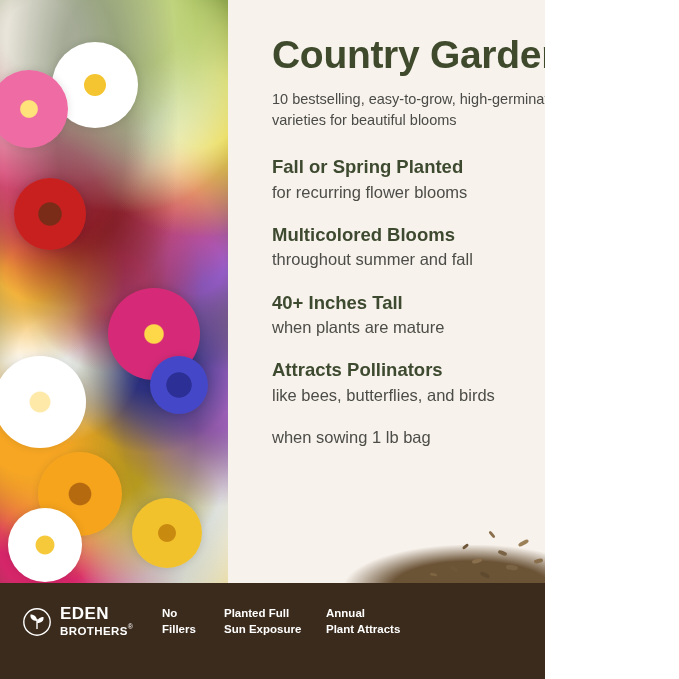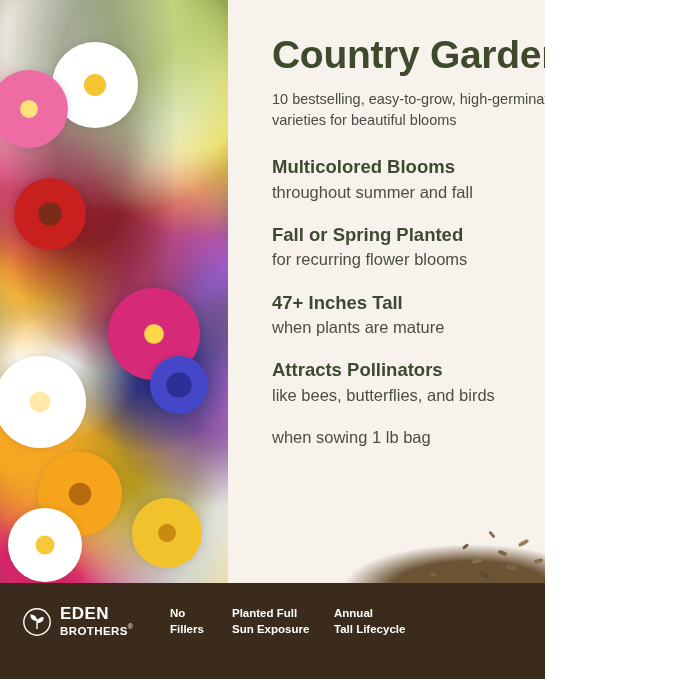--- a/index.html
+++ b/index.html
@@ -144,21 +144,21 @@
       22% 40%, 26% 66%, 30% 46%, 34% 70%, 38% 44%, 42% 64%, 46% 38%, 50% 62%,
       54% 42%, 58% 68%, 62% 46%, 66% 66%, 70% 40%, 74% 60%, 78% 36%, 82% 62%,
       86% 44%, 90% 66%, 94% 42%, 97% 62%, 100% 48%, 100% 100%);
   }
   .footer-inner {
     position: absolute;
     left: 22px;
     top: 22px;
     display: flex;
     align-items: flex-start;
-    gap: 8px;
+    gap: 0;
   }
   .brand {
     display: flex;
     align-items: center;
     gap: 8px;
     width: 140px;
   }
   .brand-mark svg { display: block; }
   .brand-text {
     color: #ffffff;
@@ -245,29 +245,29 @@
 
     <div class="petals" style="left:132px;top:498px;width:70px;height:70px;background:radial-gradient(circle,#c98a10 0 17%,#f2c22c 19% 100%);"></div>
   </div>
 
   <div class="content">
     <h1 class="title">Country Garden</h1>
     <p class="tagline">10 bestselling, easy-to-grow, high-germination varieties for beautiful blooms</p>
 
     <div class="features">
       <div class="feature">
+        <div class="feature-title">Fall or Spring Planted</div>
+        <div class="feature-sub">for recurring flower blooms</div>
+      </div>
+      <div class="feature">
         <div class="feature-title">Multicolored Blooms</div>
         <div class="feature-sub">throughout summer and fall</div>
       </div>
       <div class="feature">
-        <div class="feature-title">Fall or Spring Planted</div>
-        <div class="feature-sub">for recurring flower blooms</div>
-      </div>
-      <div class="feature">
-        <div class="feature-title">47+ Inches Tall</div>
+        <div class="feature-title">40+ Inches Tall</div>
         <div class="feature-sub">when plants are mature</div>
       </div>
       <div class="feature">
         <div class="feature-title">Attracts Pollinators</div>
         <div class="feature-sub">like bees, butterflies, and birds</div>
       </div>
       <div class="feature">
         <div class="feature-sub">when sowing 1 lb bag</div>
       </div>
     </div>
@@ -309,19 +309,19 @@
         <div class="badge b1">
           <span class="badge-line">No</span>
           <span class="badge-line">Fillers</span>
         </div>
         <div class="badge b3">
           <span class="badge-line">Planted Full</span>
           <span class="badge-line">Sun Exposure</span>
         </div>
         <div class="badge b4">
           <span class="badge-line">Annual</span>
-          <span class="badge-line">Tall Lifecycle</span>
+          <span class="badge-line">Plant Attracts</span>
         </div>
       </div>
     </div>
   </div>
 
 </div>
 
 </body></html>

